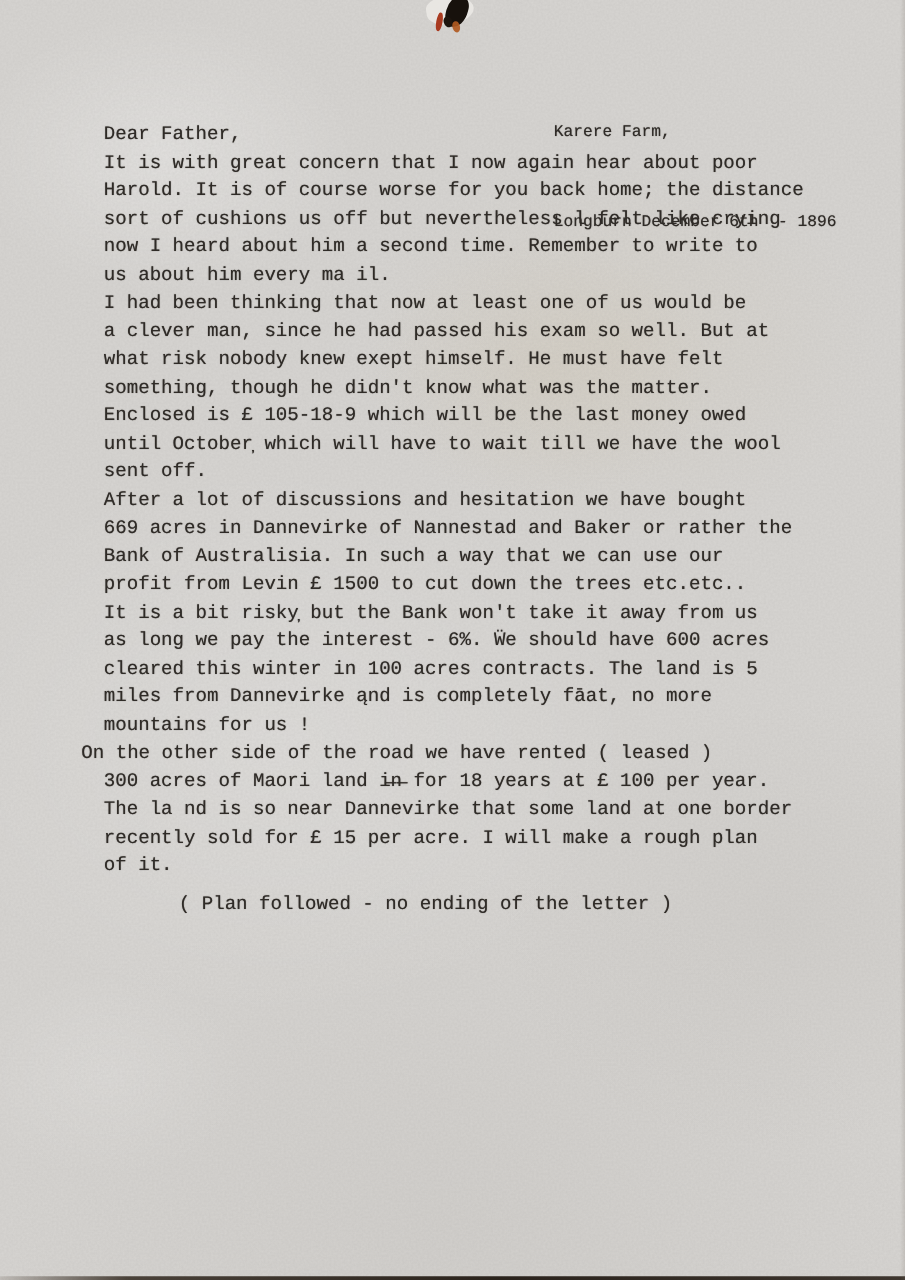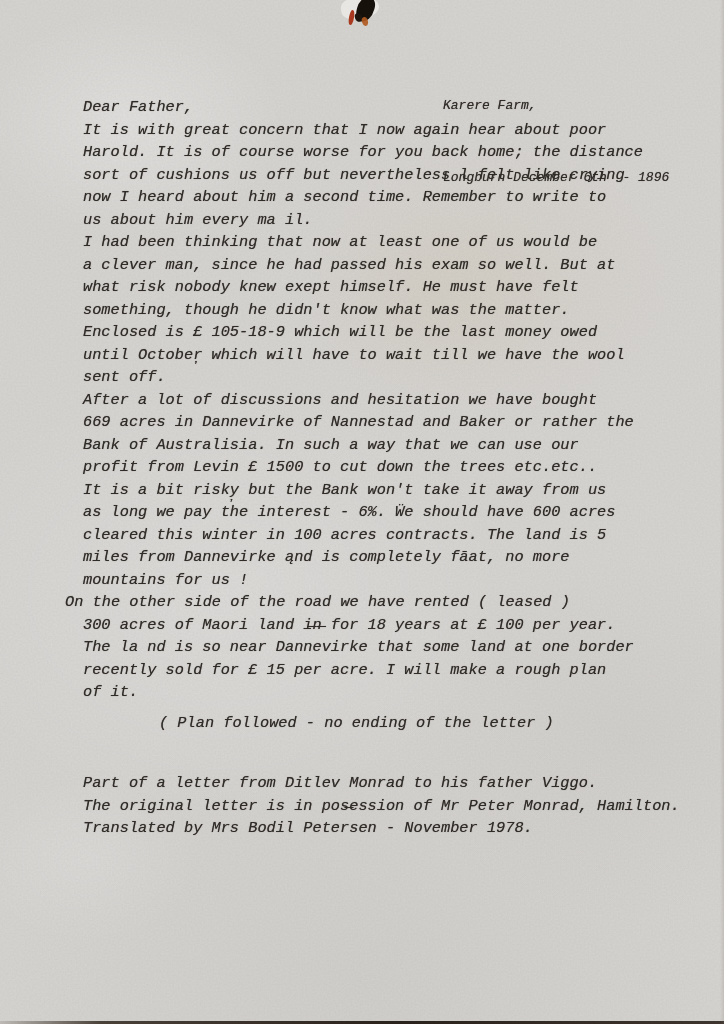--- a/index.html
+++ b/index.html
@@ -18,37 +18,36 @@
       radial-gradient(420px 320px at 30% 58%, rgba(255,255,255,.16), transparent 70%),
       radial-gradient(320px 260px at 86% 72%, rgba(160,155,148,.10), transparent 70%),
       radial-gradient(520px 420px at 50% 96%, rgba(150,145,138,.09), transparent 70%),
       radial-gradient(160px 120px at 12% 84%, rgba(255,255,255,.14), transparent 70%);
   }
   .grain{position:absolute;inset:0;pointer-events:none;}
   .typewritten{
     color:#2f2b27;
     text-shadow:0 0 .8px rgba(42,38,34,.65);
     white-space:pre;
-    font-style:italic;
   }
   .header-block{
     position:absolute;left:443px;top:46px;
     font-size:13px;line-height:24px;
   }
   .body-block{
     position:absolute;left:83px;top:96px;
     font-size:15.3px;line-height:22.5px;
   }
   .footer-block{
     position:absolute;left:83px;top:772px;
     font-size:15.3px;line-height:22.5px;
   }
   .line{white-space:pre;}
   .line.outdent{margin-left:-18px;}
-  .line.note{margin-left:76px;margin-top:8px;}
+  .line.note{margin-left:60px;margin-top:8px;}
   
   .paper-patch{
     position:absolute;left:341px;top:-3px;width:38px;height:22px;
     background:#eae8e4;border-radius:40% 55% 50% 45%;
     transform:rotate(-8deg);opacity:.9;
   }
   .stain-black{
     position:absolute;left:357px;top:-3px;width:17px;height:25px;
     background:#17110c;border-radius:62% 40% 70% 48%;
     transform:rotate(14deg);
@@ -97,17 +96,16 @@
   <div class="stain-red"></div>
   <div class="stain-rust"></div>
 
   <div class="header-block typewritten">
     <div class="line">Karere Farm,</div>
     <div class="line">Longburn December 6th  - 1896</div>
   </div>
 
   <div class="body-block typewritten"><div class="line">Dear Father,</div><div class="line">It is with great concern that I now again hear about poor</div><div class="line">Harold. It is of course worse for you back home; the distance</div><div class="line">sort of cushions us off but nevertheless l felt like crying</div><div class="line">now I heard about him a second time. Remember to write to</div><div class="line">us about him every ma il.</div><div class="line">I had been thinking that now at least one of us would be</div><div class="line">a clever man, since he had passed his exam so well. But at</div><div class="line">what risk nobody knew exept himself. He must have felt</div><div class="line">something, though he didn't know what was the matter.</div><div class="line">Enclosed is £ 105-18-9 which will be the last money owed</div><div class="line">until October̦ which will have to wait till we have the wool</div><div class="line">sent off.</div><div class="line">After a lot of discussions and hesitation we have bought</div><div class="line">669 acres in Dannevirke of Nannestad and Baker or rather the</div><div class="line">Bank of Australisia. In such a way that we can use our</div><div class="line">profit from Levin £ 1500 to cut down the trees etc.etc..</div><div class="line">It is a bit risky̦ but the Bank won't take it away from us</div><div class="line">as long we pay the interest - 6%. Ẅe should have 600 acres</div><div class="line">cleared this winter in 100 acres contracts. The land is 5</div><div class="line">miles from Dannevirke ąnd is completely fāat, no more</div><div class="line">mountains for us !</div><div class="line outdent">On the other side of the road we have rented ( leased )</div><div class="line">300 acres of Maori land i̶n̶ for 18 years at £ 100 per year.</div><div class="line">The la nd is so near Dannevirke that some land at one border</div><div class="line">recently sold for £ 15 per acre. I will make a rough plan</div><div class="line">of it.</div><div class="line note">( Plan followed - no ending of the letter )</div></div>
 
-  <div class="footer-block typewritten"><div class="line">Part of a letter from Ditlev Monrad to his father Viggo.</div><div class="line">The original letter is in pos̶ession of Mr Peter Monrad, Hamilton.</div><div class="line">Translated by Mrs Bodil Petersen - November 1978.</div></div>
 
   <div class="bottom-edge"></div>
   <div class="right-edge"></div>
 </div>
 
 </body></html>

